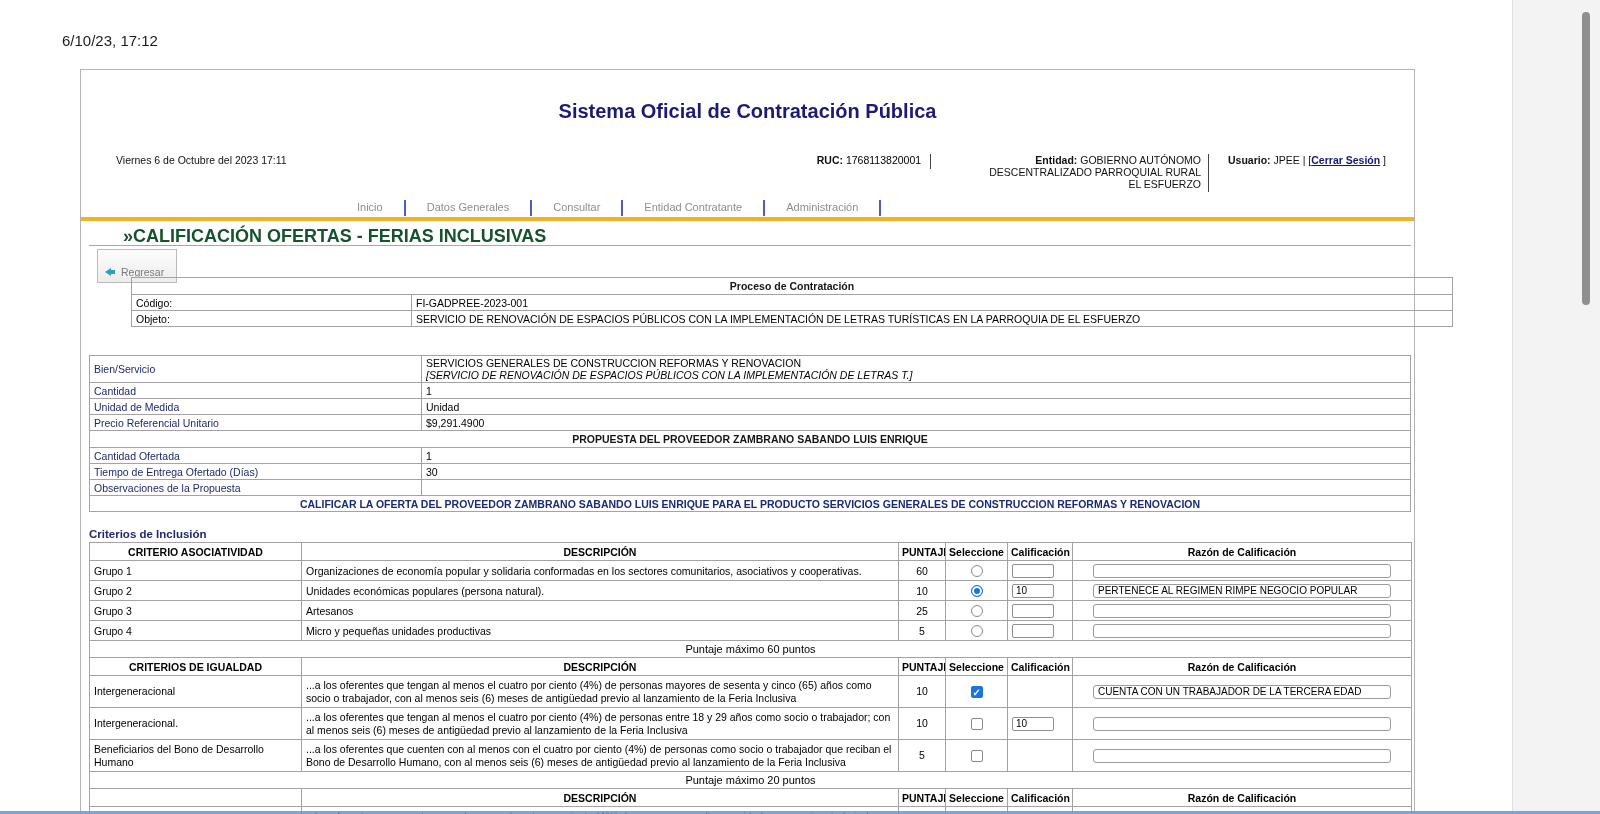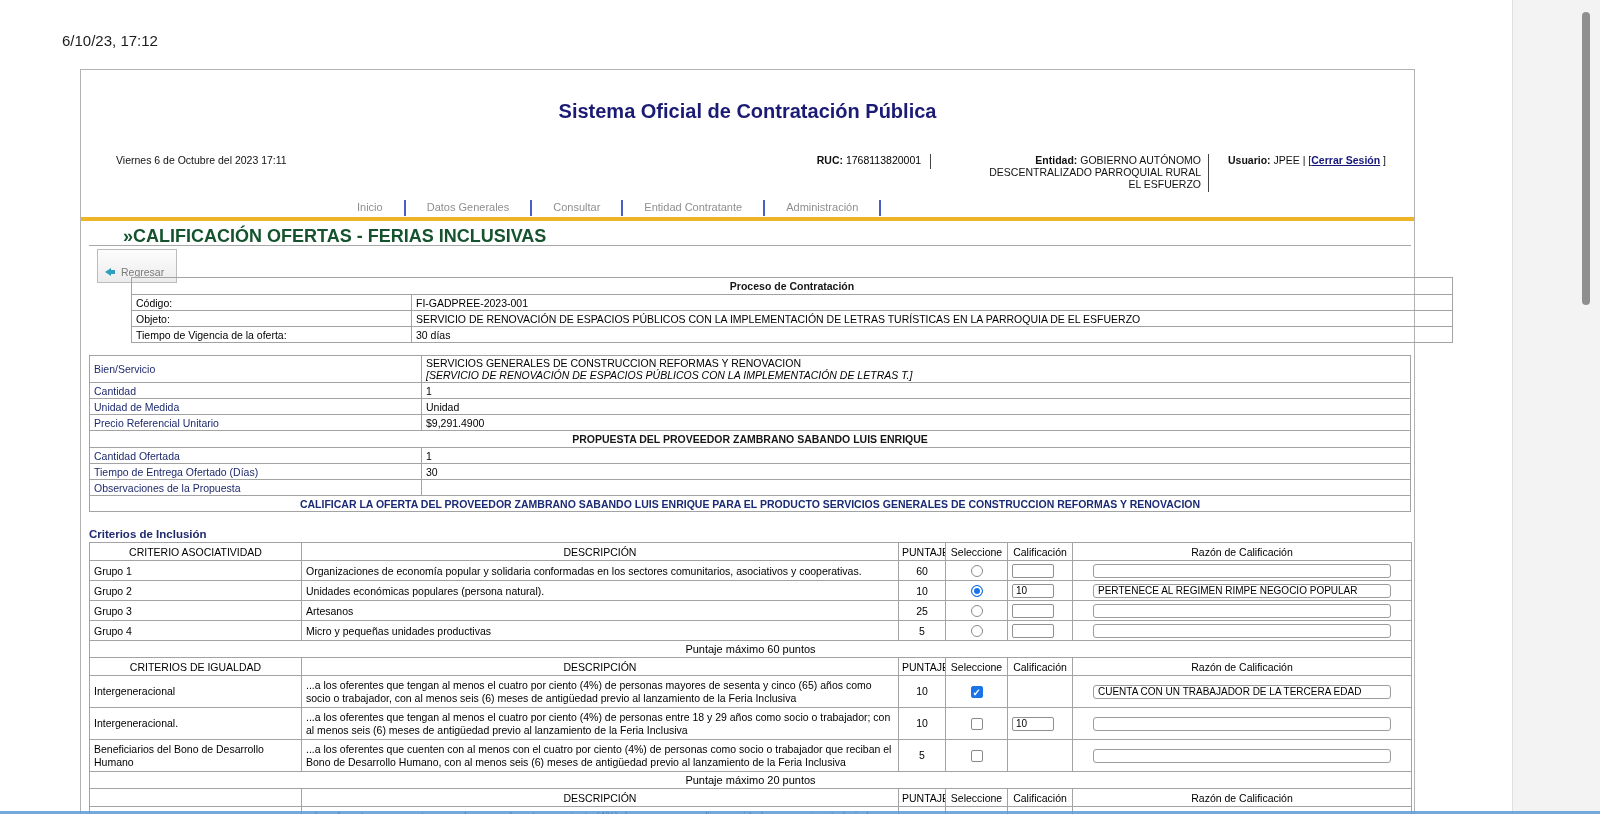--- a/index.html
+++ b/index.html
@@ -49,21 +49,21 @@
   td,th{border:1px solid #a3a3a3;font-size:10.5px;padding:1px 4px;overflow:hidden;}
   .tbl-block{position:absolute;left:8px;}
   .t-head{font-weight:bold;text-align:center;color:#151515;height:14px;}
   .kv-label{height:13px;}
   .navy-label{color:#1f2a6e;font-weight:normal;}
   .banner-row{font-weight:bold;text-align:center;color:#1b2a75;height:13px;}
   .italic-line{font-style:italic;display:block;}
 
   
   .crit-label{position:absolute;top:458px;left:8px;font-size:11.5px;font-weight:bold;color:#1f2a6e;}
-  .crit-table th{font-weight:normal;text-align:center;height:13px;padding:2px 3px;}
+  .crit-table th{font-weight:bold;text-align:center;height:13px;padding:2px 3px;}
   .crit-table td{vertical-align:middle;}
   .crit-table .c-center{text-align:center;}
   .r-compact td{height:17px;}
   .r-tall td{height:29px;line-height:13px;}
   .footer-row td{text-align:center;height:14px;font-size:11px;}
 
   .radio,.checkbox{display:inline-block;width:12px;height:12px;box-sizing:border-box;
                    border:1px solid #8a8a8a;background:#fff;vertical-align:middle;cursor:pointer;}
   .radio{border-radius:50%;}
   .radio.checked{background:#1a73e8;border-color:#1a73e8;box-shadow:inset 0 0 0 2px #fff;}
@@ -143,24 +143,20 @@
             <tr>
               <td colspan="2" class="t-head">Proceso de Contratación</td>
             </tr>
         <tr>
           <td class="kv-label">Código:</td>
           <td>FI-GADPREE-2023-001</td>
             </tr>
         <tr>
           <td class="kv-label">Objeto:</td>
           <td>SERVICIO DE RENOVACIÓN DE ESPACIOS PÚBLICOS CON LA IMPLEMENTACIÓN DE LETRAS TURÍSTICAS EN LA PARROQUIA DE EL ESFUERZO</td>
-            </tr>
-        <tr>
-          <td class="kv-label">Tiempo de Vigencia de la oferta:</td>
-          <td>30 días</td>
             </tr>
       </tbody>
         </table>
     </div>
 
     <div class="tbl-block" style="top:285px;">
       <table>
         <colgroup>
             <col style="width:332px">
             <col>

